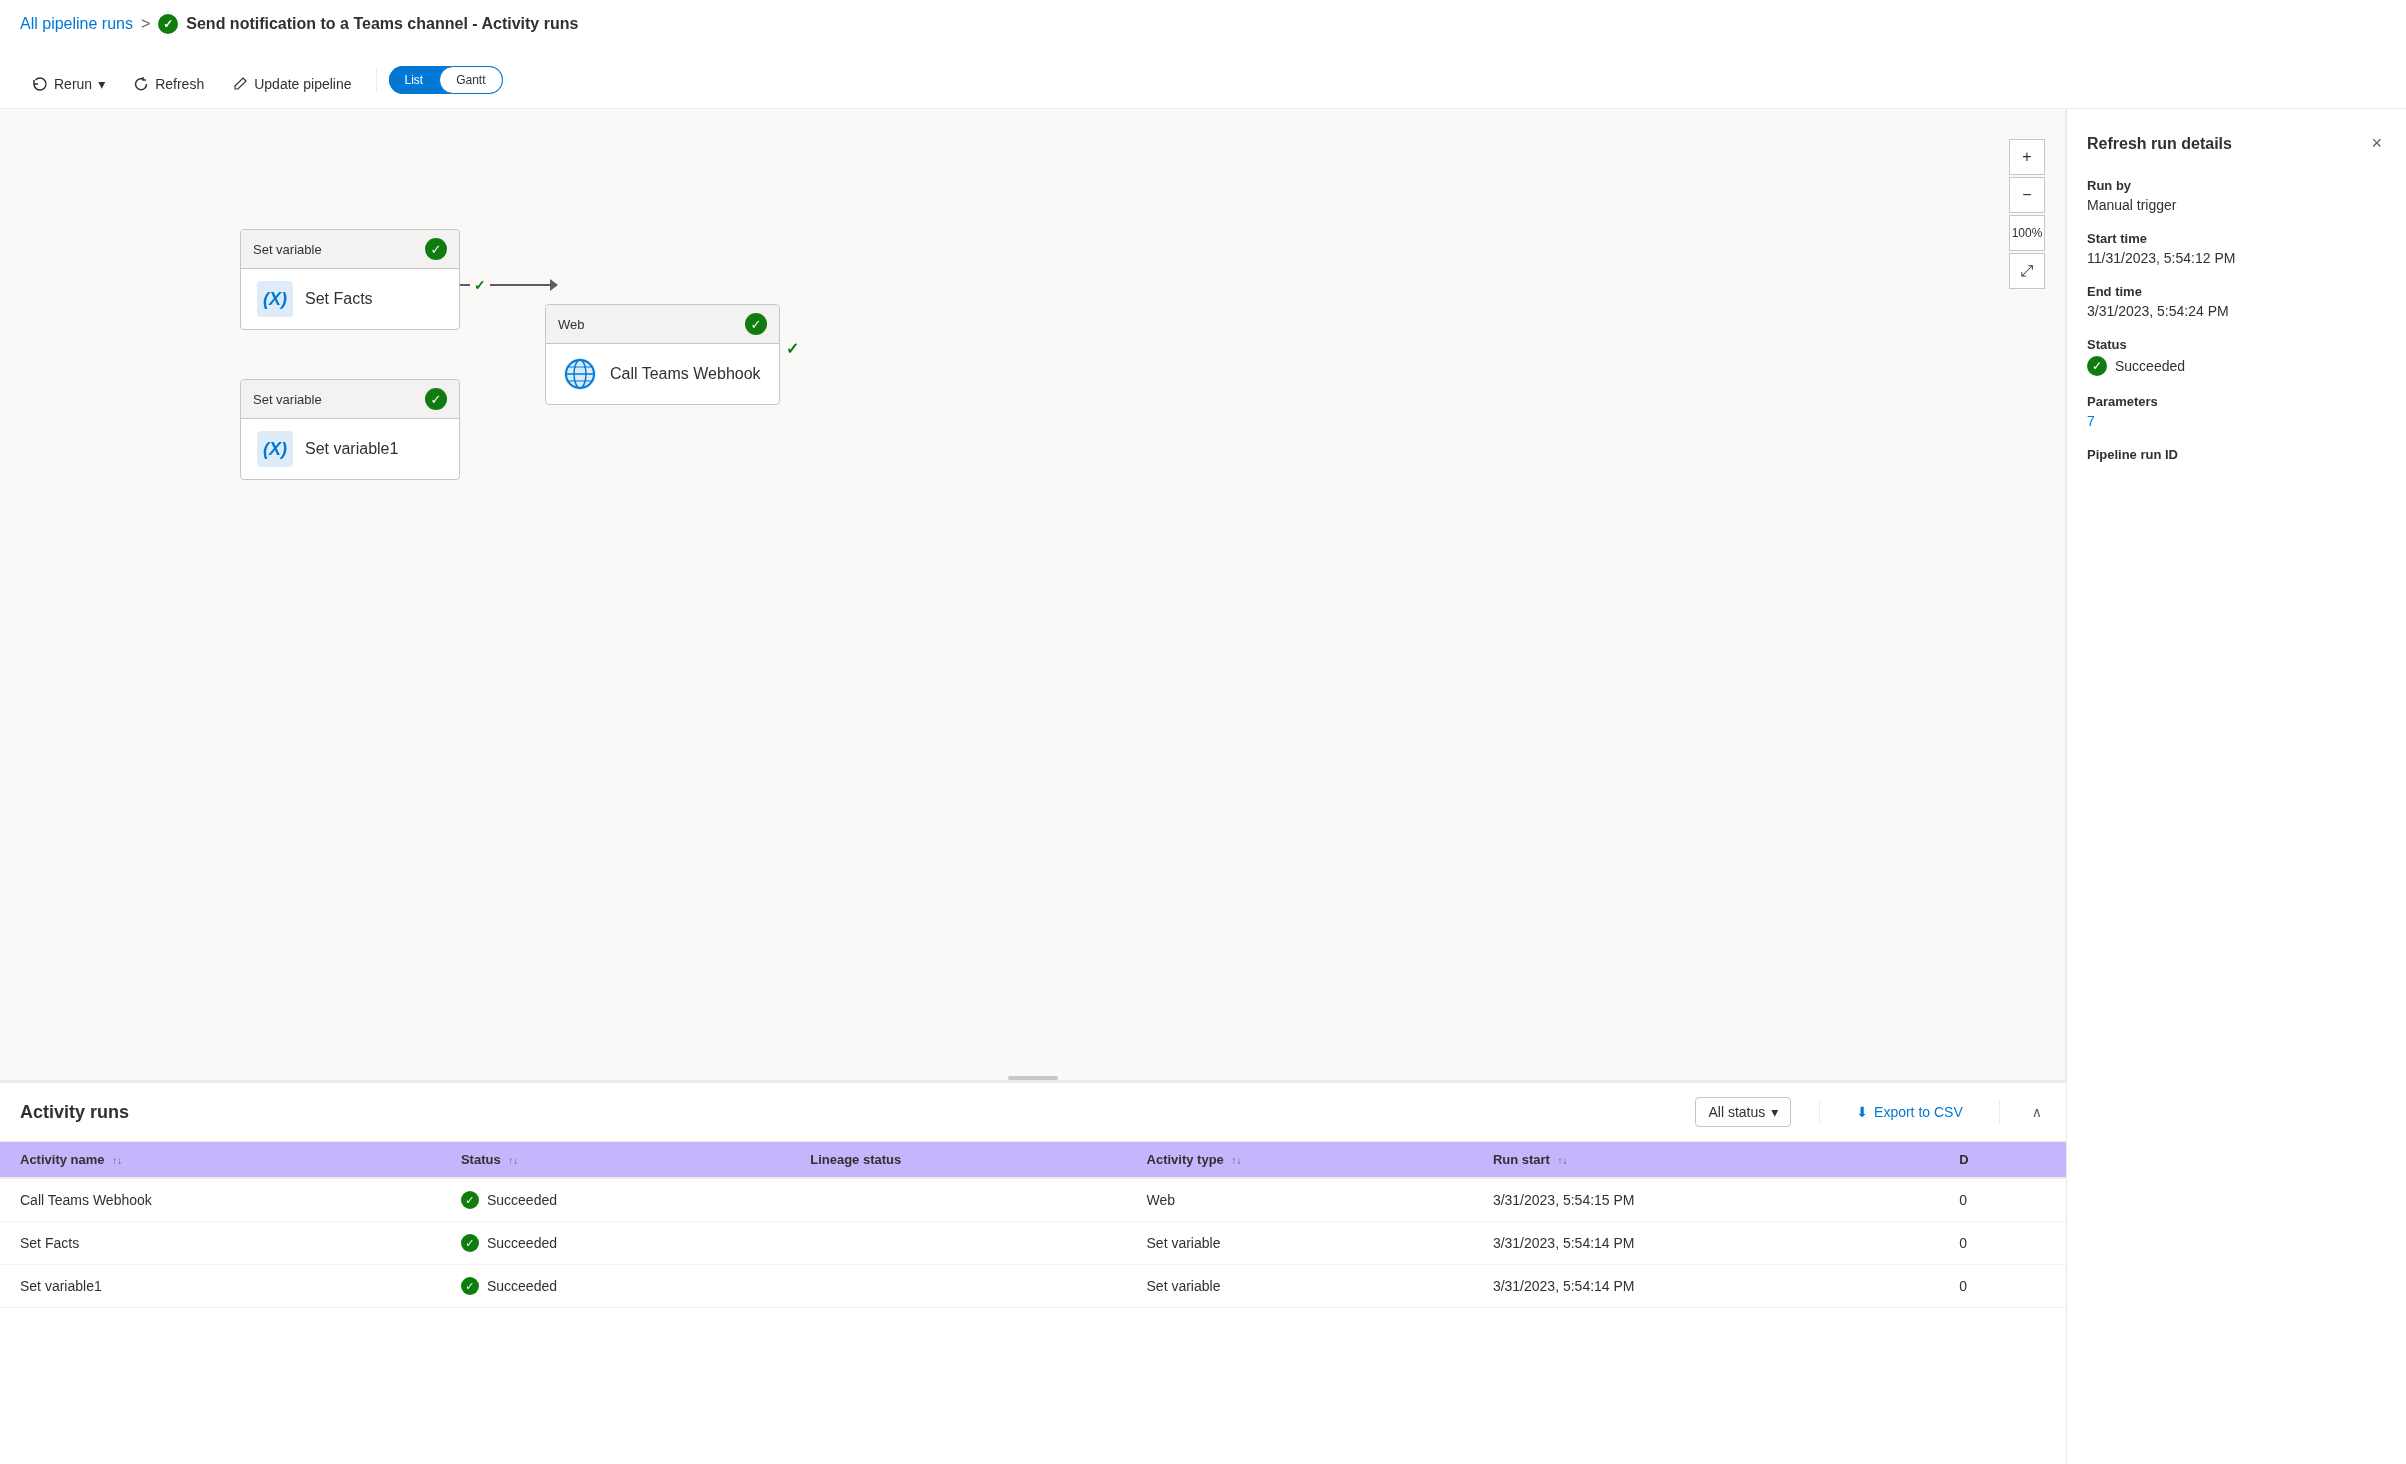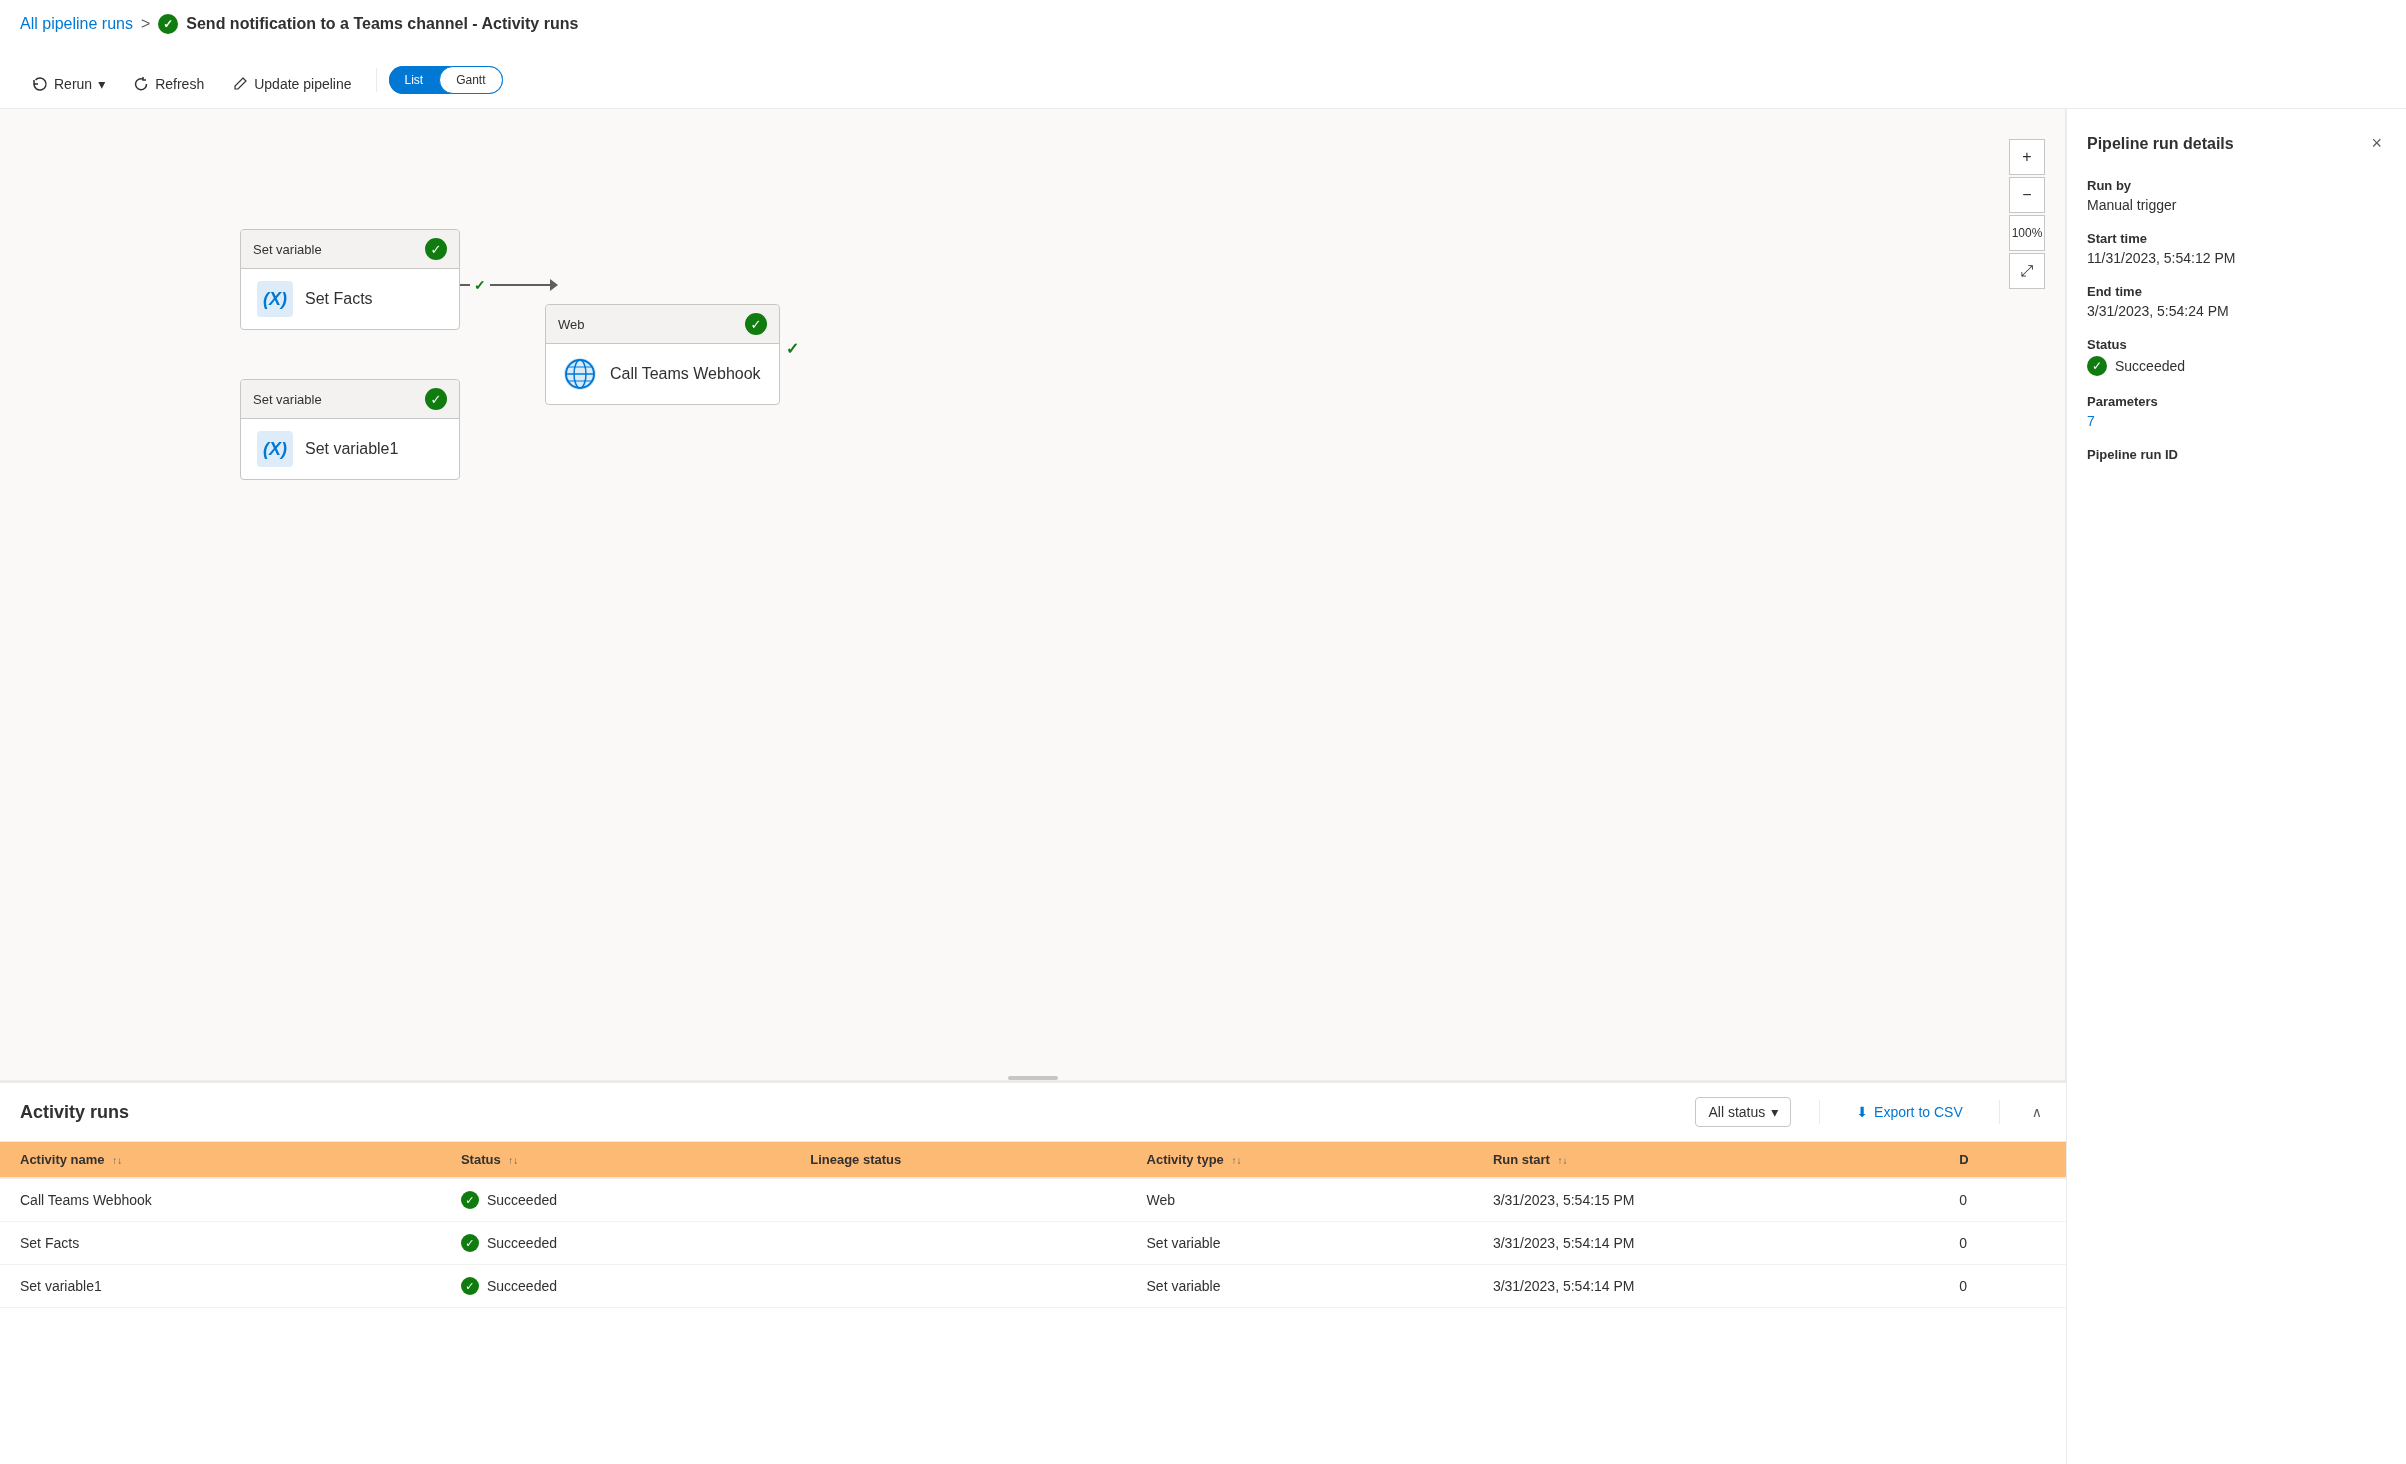--- a/index.html
+++ b/index.html
@@ -53,21 +53,21 @@
     .panel-controls { display: flex; align-items: center; gap: 28px; }
     
     .status-filter { display: flex; align-items: center; gap: 6px; padding: 6px 12px; border: 1px solid #c8c6c4; border-radius: 4px; cursor: pointer; font-size: 14px; background: white; }
     .export-btn { display: flex; align-items: center; gap: 6px; color: #0078d4; cursor: pointer; font-size: 14px; padding: 6px 8px; }
     .expand-btn { cursor: pointer; padding: 4px; font-size: 14px; color: #605e5c; }
     
     .item-count { padding: 8px 20px; font-size: 13px; color: #605e5c; border-bottom: 1px solid #edebe9; }
     
     
     .table { width: 100%; border-collapse: collapse; }
-    .table th { padding: 10px 20px; text-align: left; font-weight: 600; font-size: 13px; border-bottom: 2px solid #edebe9; background: #fdba74; color: #323130; white-space: nowrap; }
+    .table th { padding: 10px 20px; text-align: left; font-weight: 600; font-size: 13px; border-bottom: 2px solid #edebe9; background: #c4b5fd; color: #323130; white-space: nowrap; }
     .table td { padding: 12px 20px; font-size: 14px; border-bottom: 1px solid #f3f2f1; }
     .sort-icon { display: inline-flex; flex-direction: column; margin-left: 4px; font-size: 10px; color: #605e5c; }
     
     .status-succeeded { display: flex; align-items: center; gap: 8px; color: #323130; }
     
     
     .right-sidebar { width: 340px; min-width: 340px; background: white; border-left: 1px solid #edebe9; padding: 20px; overflow-y: auto; }
     .sidebar-header { display: flex; align-items: center; justify-content: space-between; margin-bottom: 20px; }
     .sidebar-title { font-size: 16px; font-weight: 600; }
     .close-btn { cursor: pointer; font-size: 18px; color: #605e5c; background: none; border: none; padding: 4px; border-radius: 4px; }
@@ -276,21 +276,21 @@
               <td>3/31/2023, 5:54:14 PM</td>
               <td>0</td>
             </tr>
           </tbody>
         </table>
       </div>
     </div>
 
     <div class="right-sidebar">
       <div class="sidebar-header">
-        <span class="sidebar-title">Pipeline run details</span>
+        <span class="sidebar-title">Refresh run details</span>
         <button class="close-btn">×</button>
       </div>
 
       <div class="detail-row">
         <div class="detail-label">Run by</div>
         <div class="detail-value">Manual trigger</div>
       </div>
 
       <div class="detail-row">
         <div class="detail-label">Start time</div>

